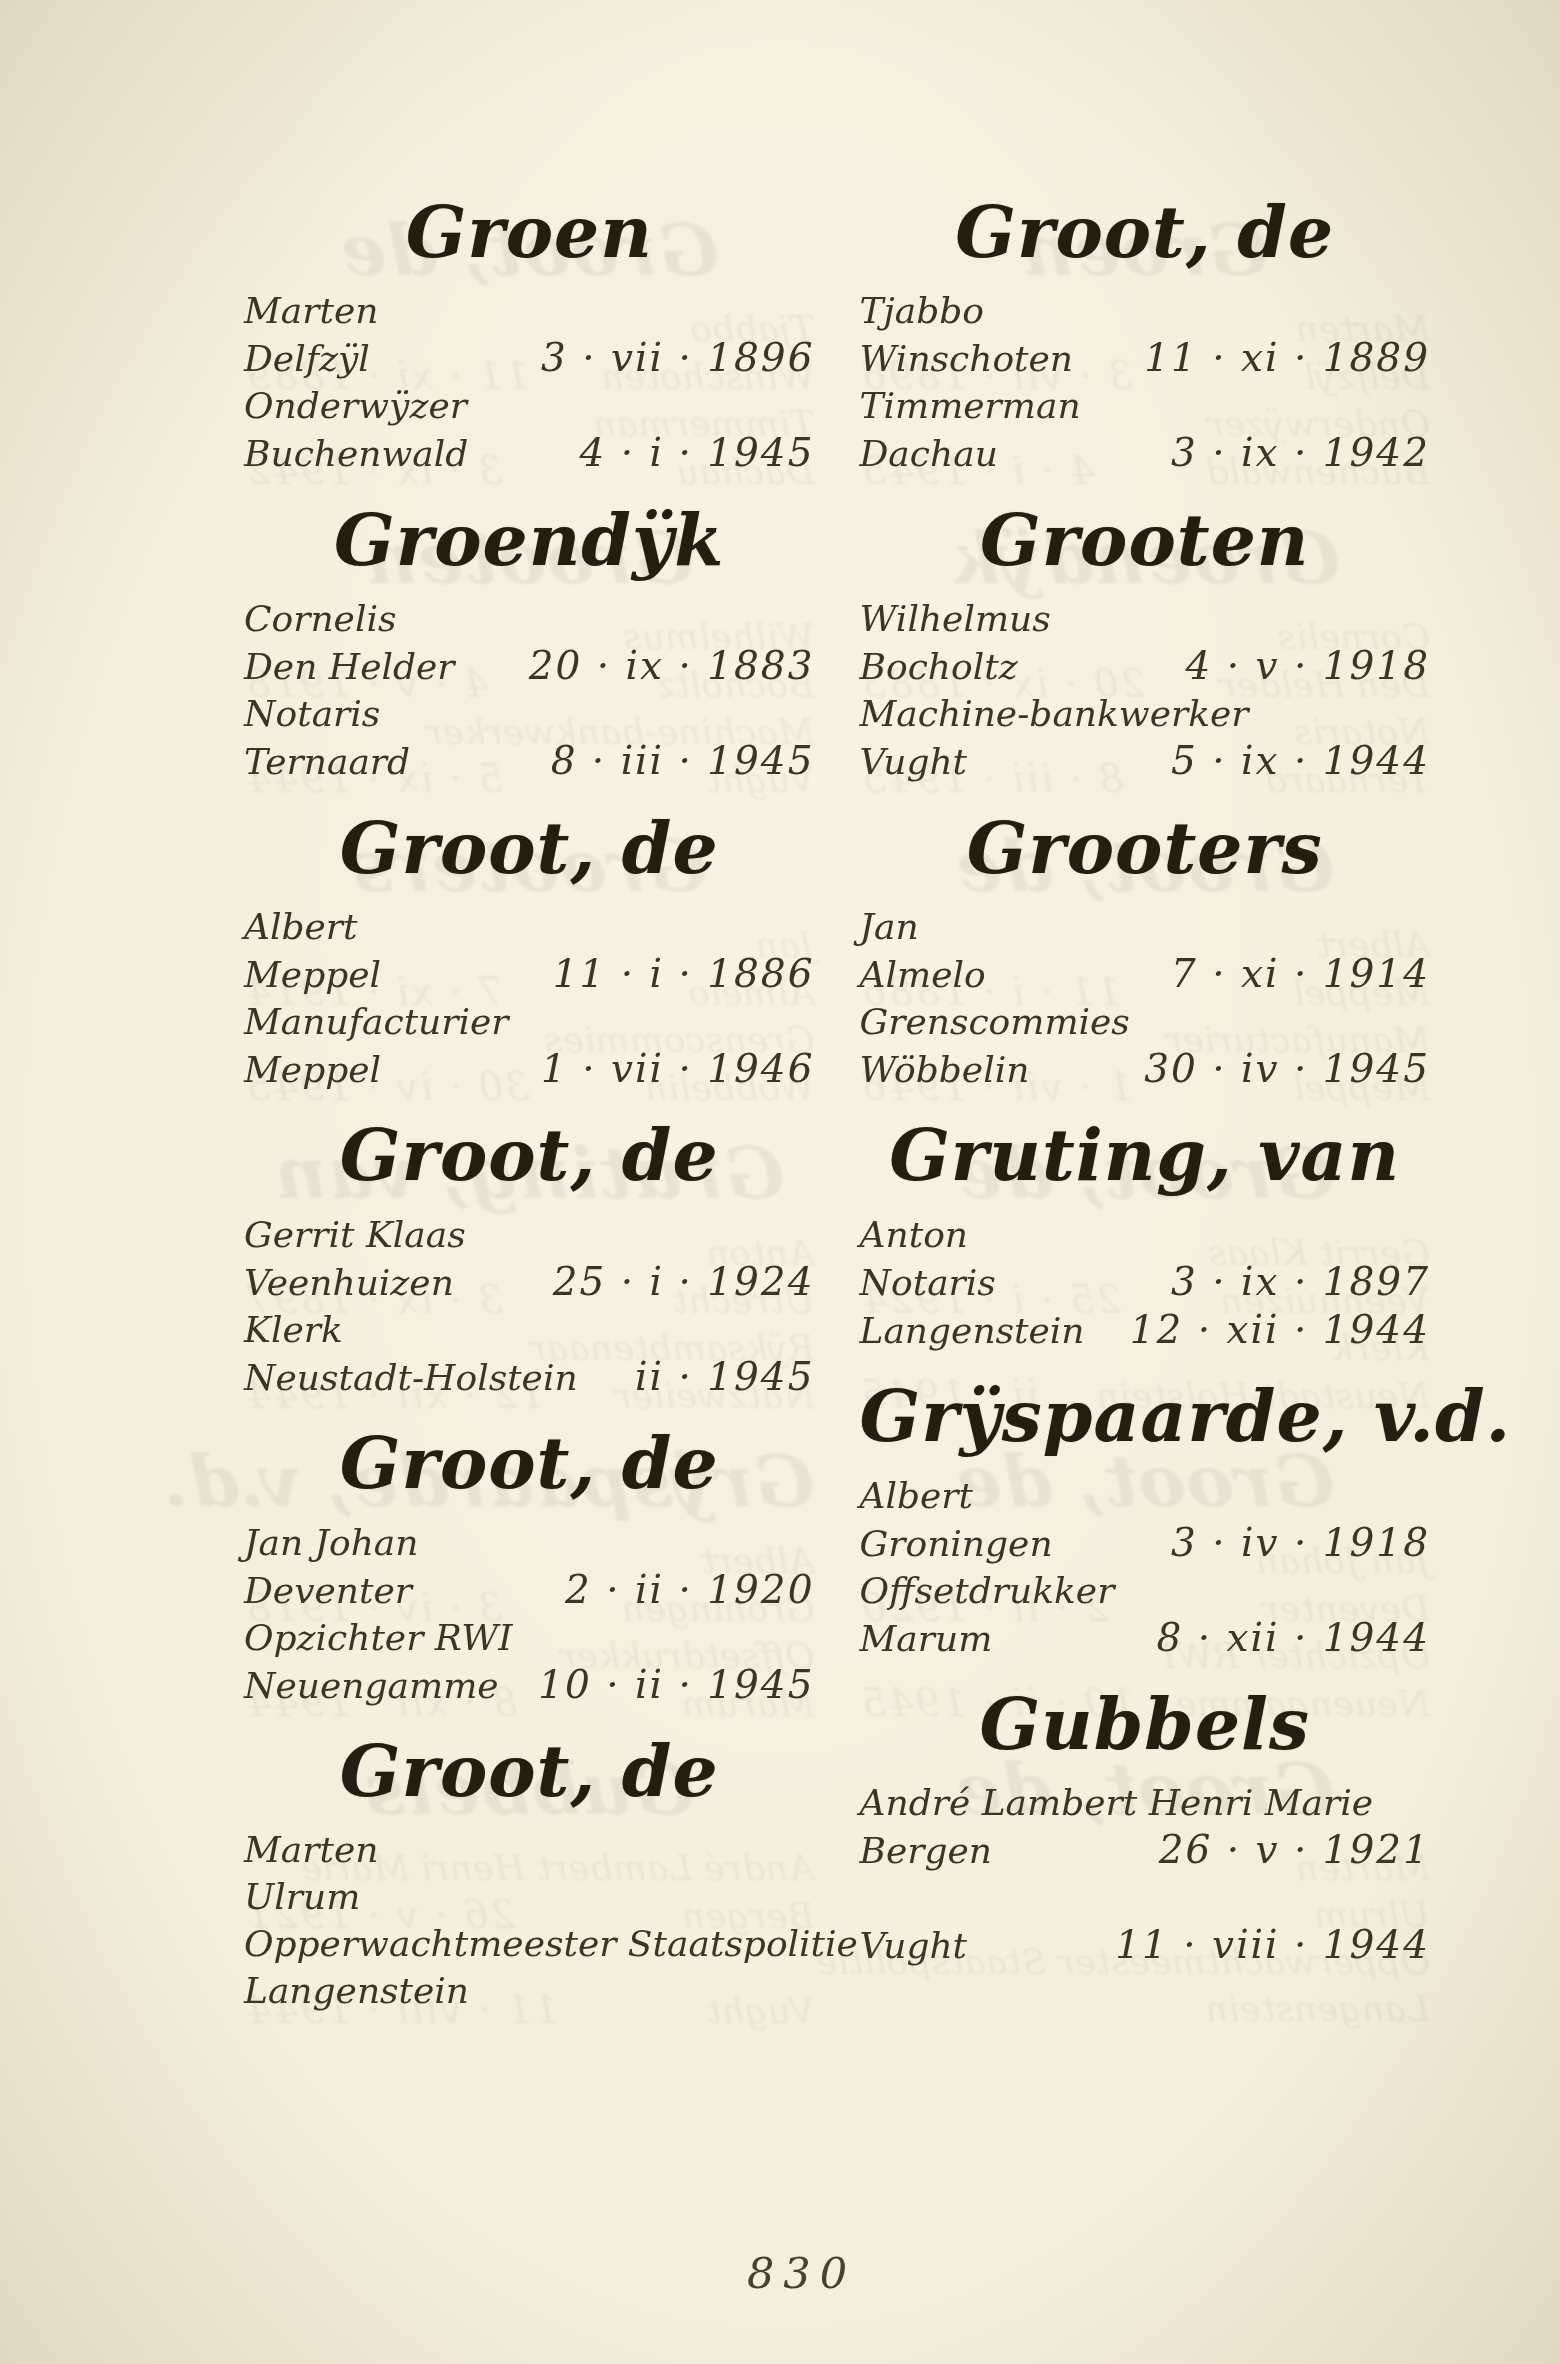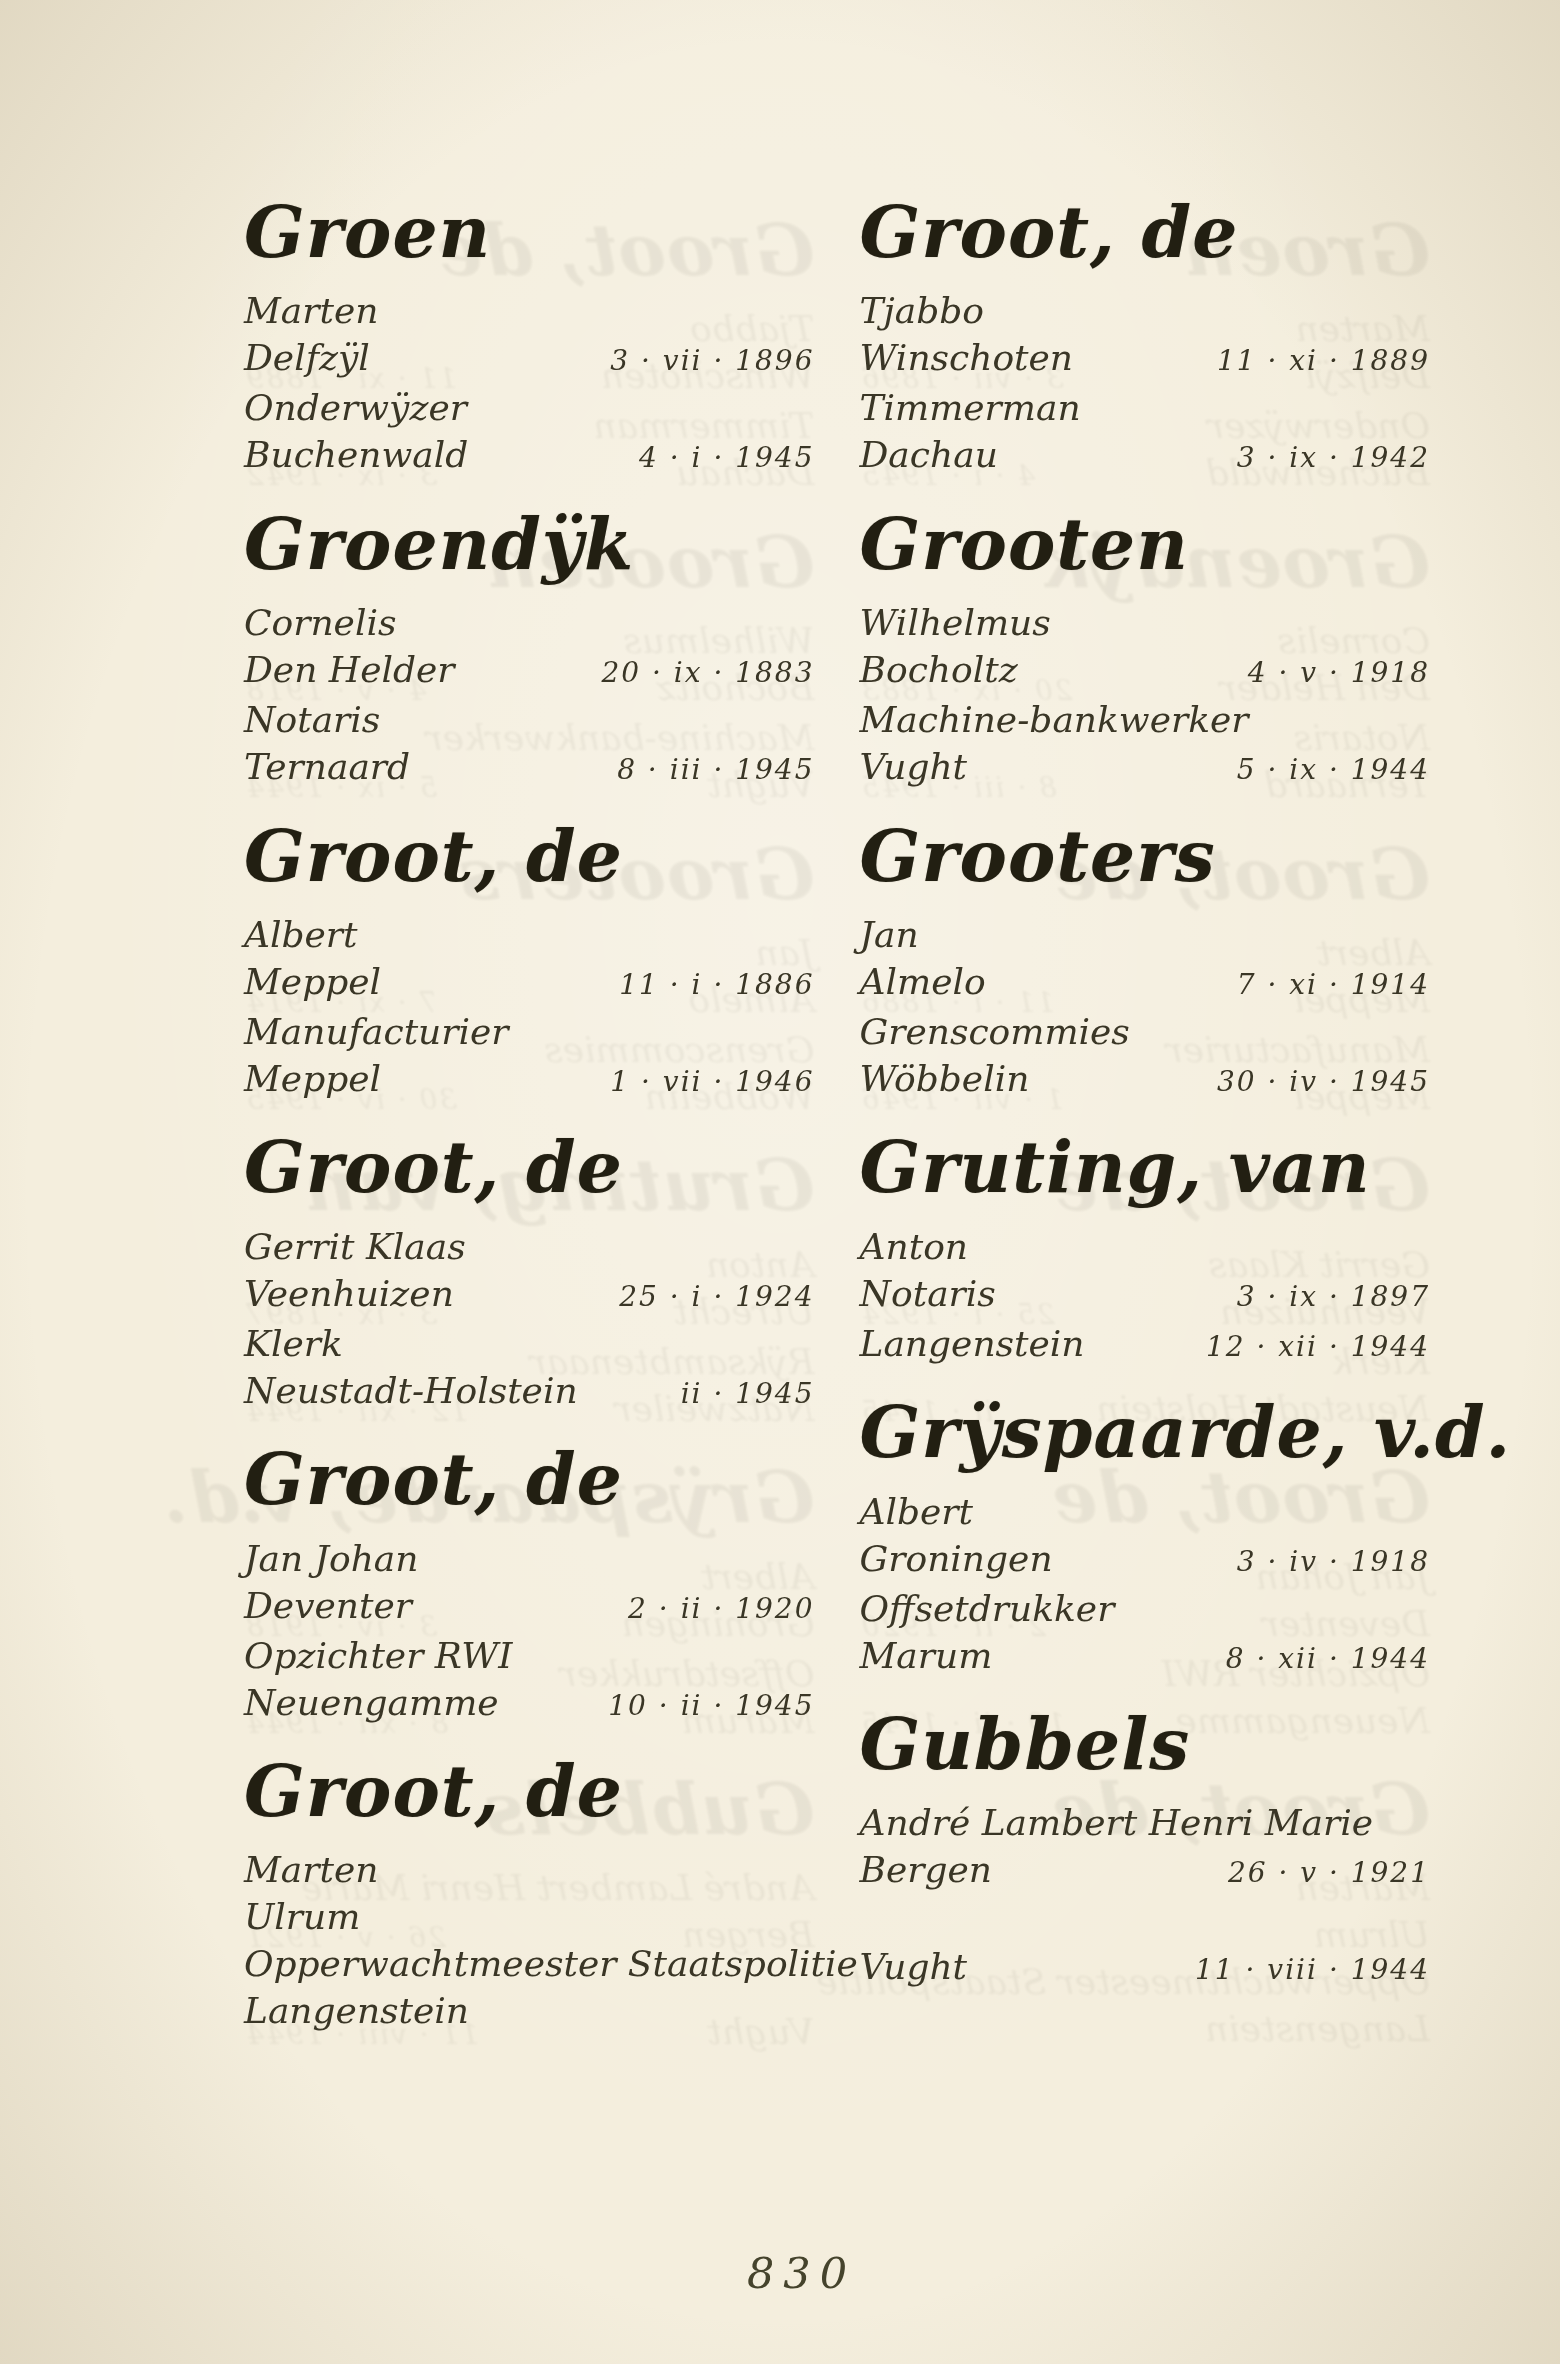--- a/index.html
+++ b/index.html
@@ -19,20 +19,21 @@
     font-family:"DejaVu Serif", serif;
   }
   .content{
     position:absolute;
     top:195px;
     left:244px;
     right:130px;
     display:flex;
     gap:45px;
     z-index:2;
+    text-align:center;
   }
   .col{flex:1 1 0;min-width:0;}
   .entry{margin-bottom:25.6px;}
   .surname{
     font-style:italic;
     font-weight:700;
     font-size:71px;
     line-height:1.05;
     letter-spacing:1px;
     color:var(--heading-ink);
@@ -46,21 +47,21 @@
     align-items:baseline;
     font-style:italic;
     font-size:36px;
     line-height:47px;
     min-height:47px;
     color:var(--ink);
     white-space:nowrap;
   }
   .detail-line .txt{overflow:visible;}
   .date{
-    font-size:28px;
+    font-size:39px;
     letter-spacing:2px;
     padding-left:19.7px;
   }
   .page-number{
     position:absolute;
     top:2248px;
     left:0;
     width:100%;
     text-align:center;
     text-indent:43px;

